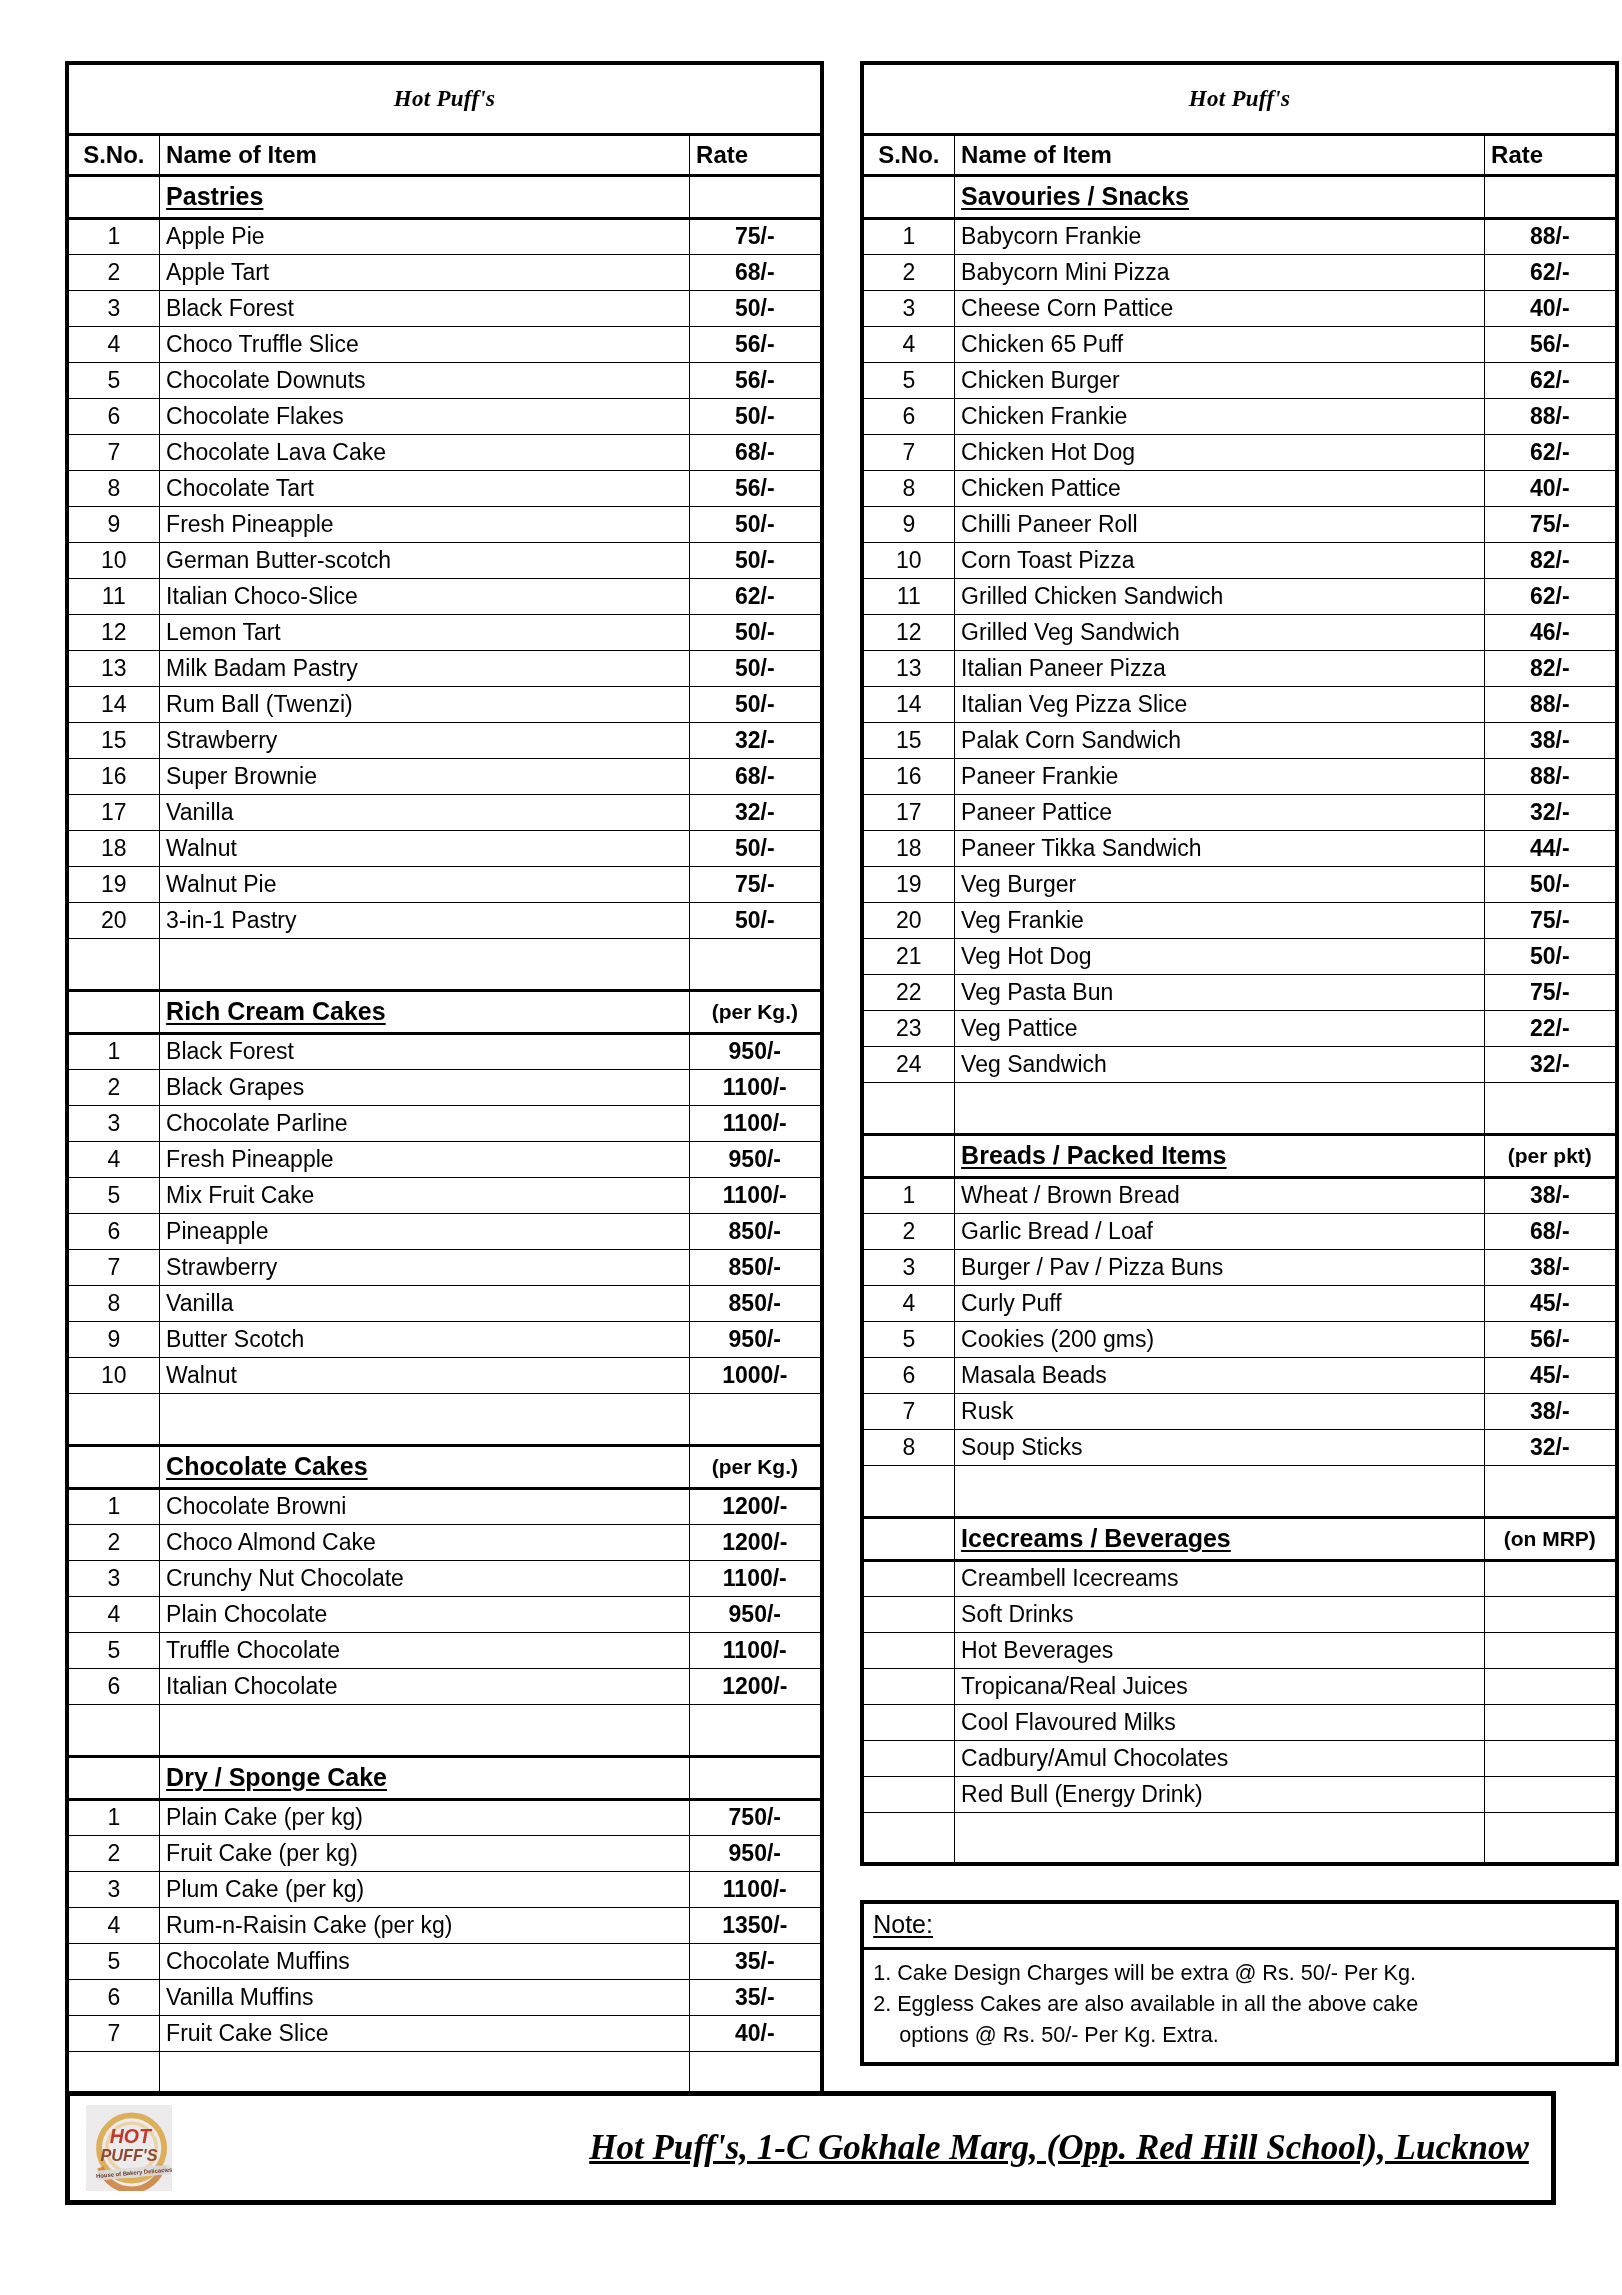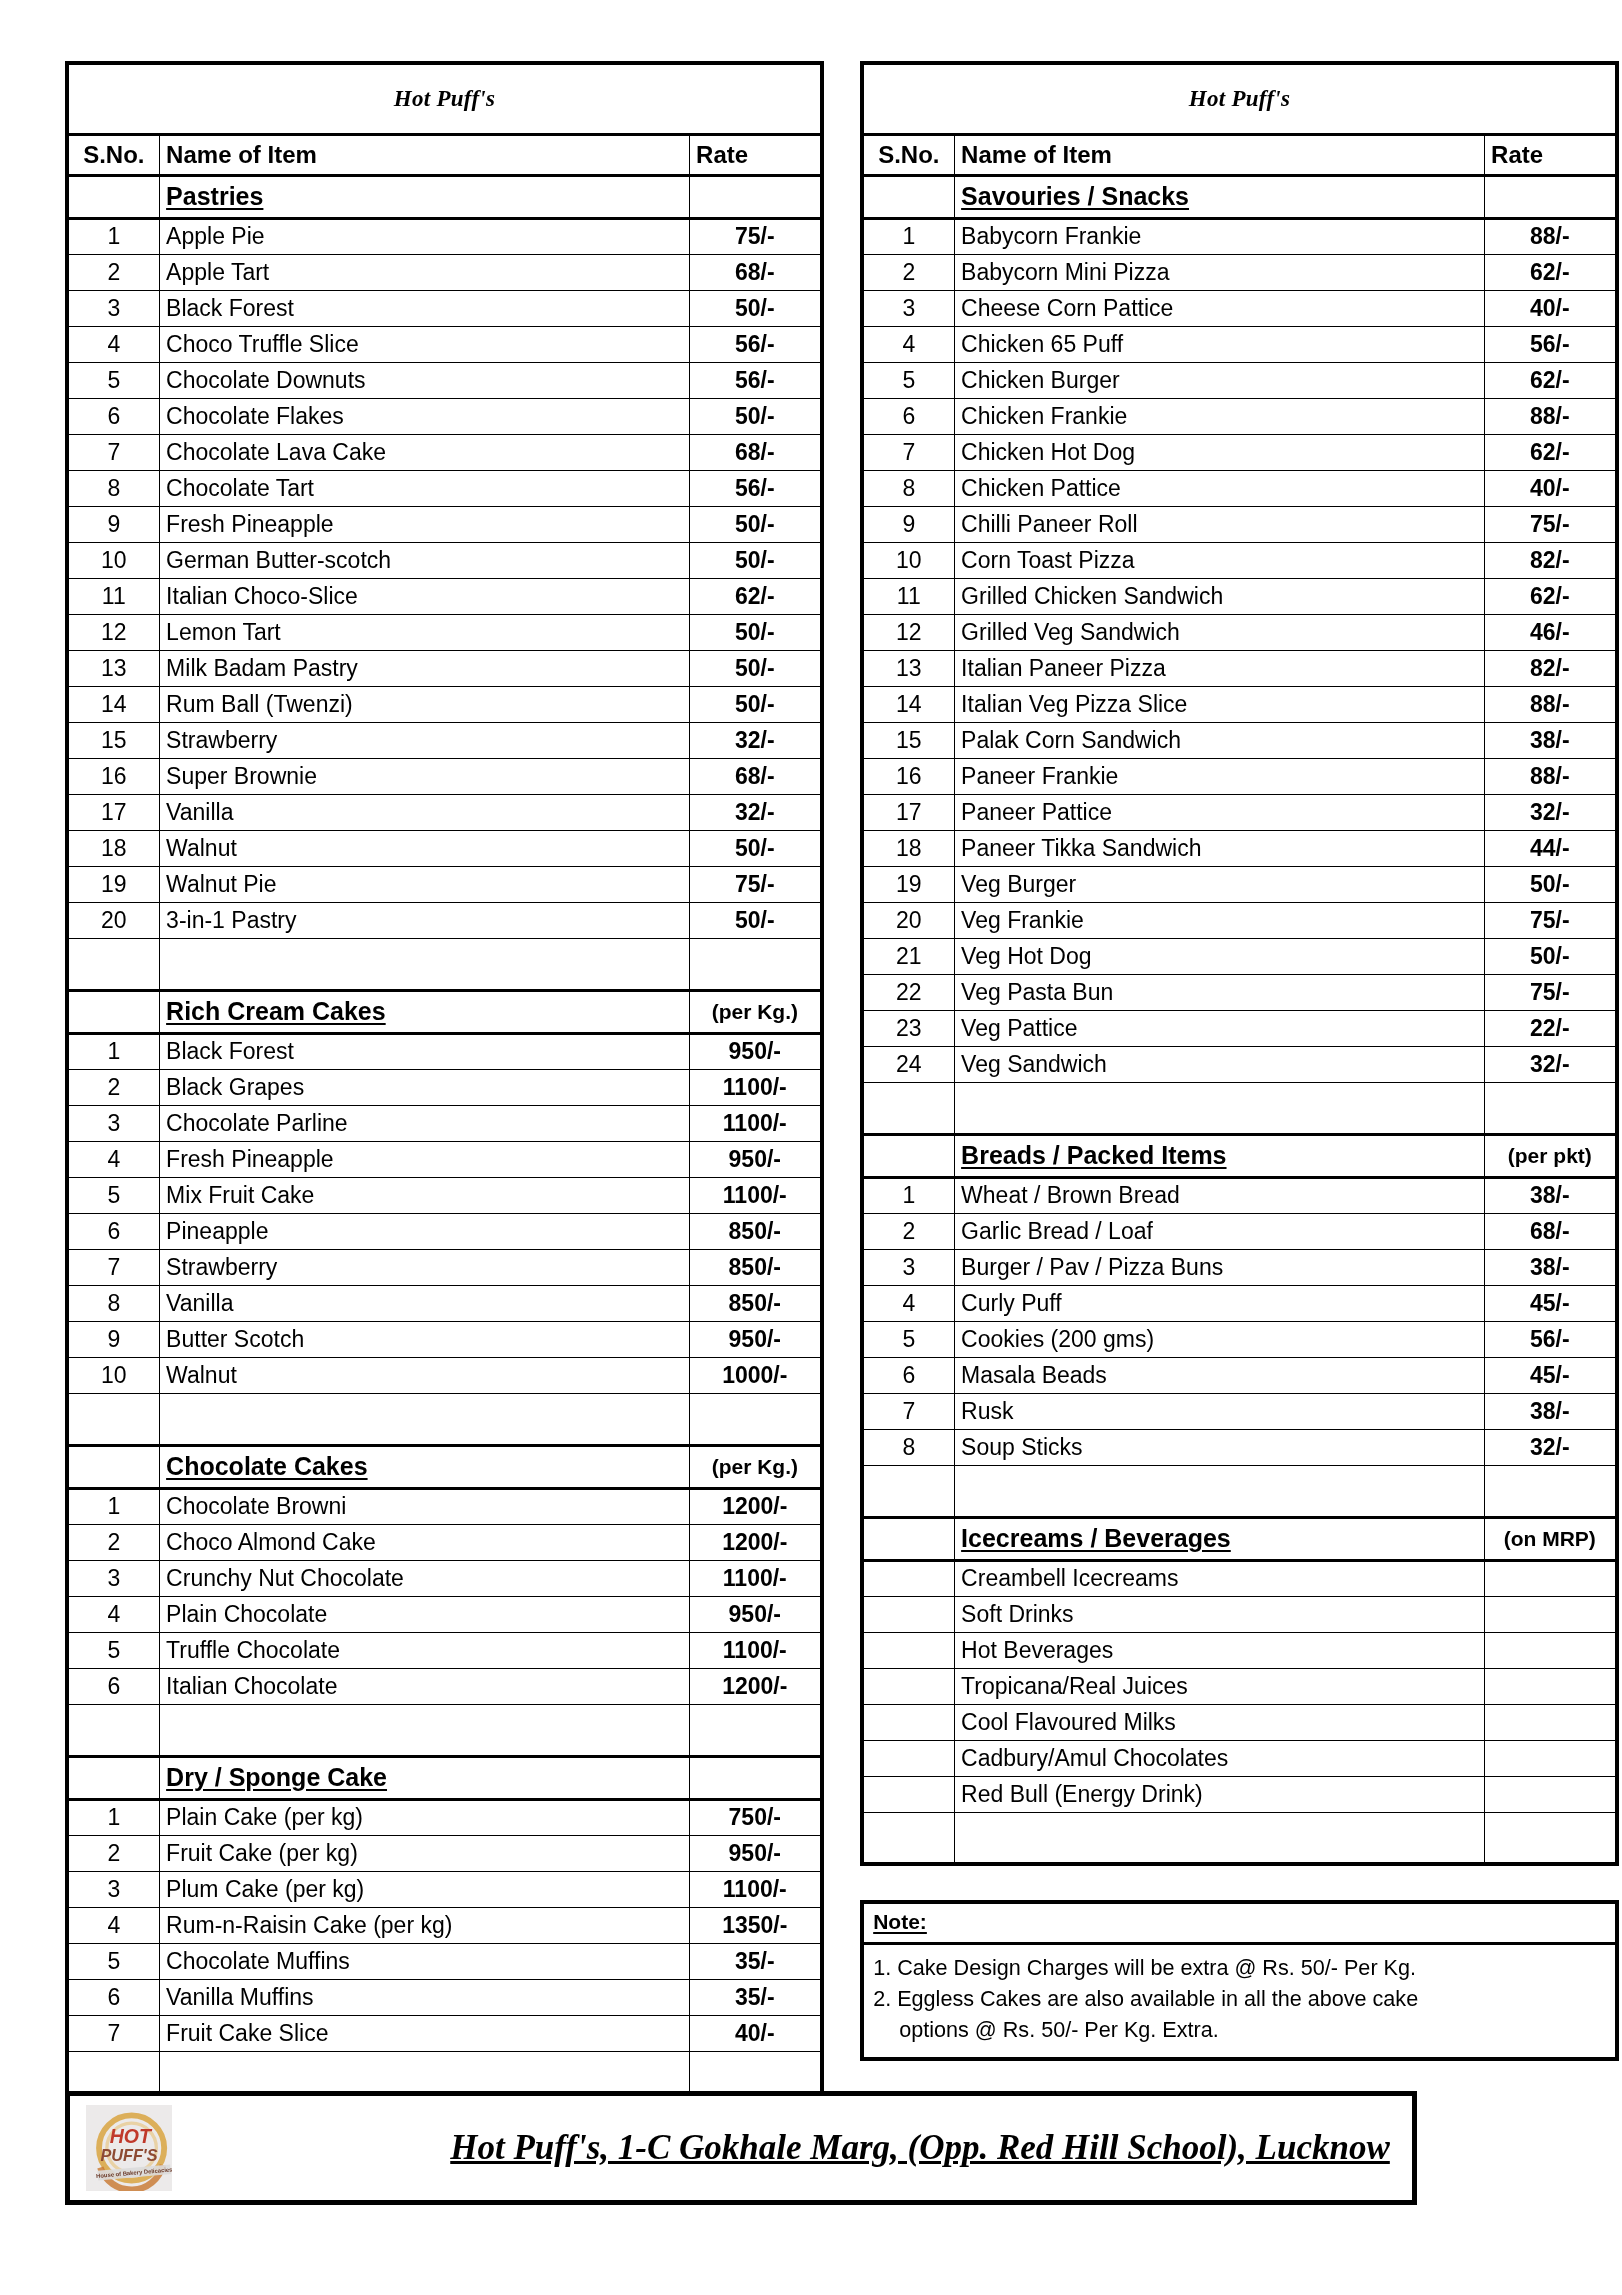--- a/index.html
+++ b/index.html
@@ -107,43 +107,43 @@
 
   
   .note-box {
     margin-top: 34px;
     border: 4.6px solid #000;
     background: #fff;
   }
   .note-title {
     border-bottom: 3.9px solid #000;
     padding: 5.9px 9.2px 8.5px 9.2px;
-    font-size: 21px;
-    font-weight: bold;
+    font-size: 25px;
+    font-weight: normal;
   }
   .note-title span {
     text-decoration: underline;
     text-underline-offset: 3.3px;
   }
   .note-body {
     padding: 7.9px 9.2px 11.8px 9.2px;
   }
   .note-line {
     font-size: 21.6px;
     line-height: 1.42;
     white-space: pre-wrap;
   }
   .note-line.indent { padding-left: 26px; }
 
   
   .footer {
     position: absolute;
     left: 65px;
     top: 2091px;
-    width: 1352px;
+    width: 1491px;
     border: 5.2px solid #000;
     background: #fff;
     box-sizing: border-box;
     display: flex;
     align-items: center;
     padding: 9.2px 15.7px;
     min-height: 110px;
   }
   .logo {
     flex: 0 0 86px;

